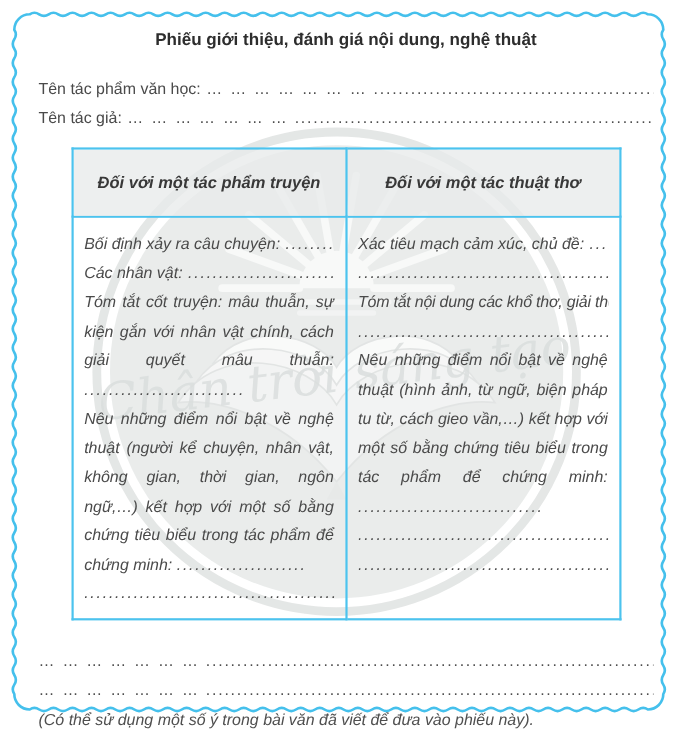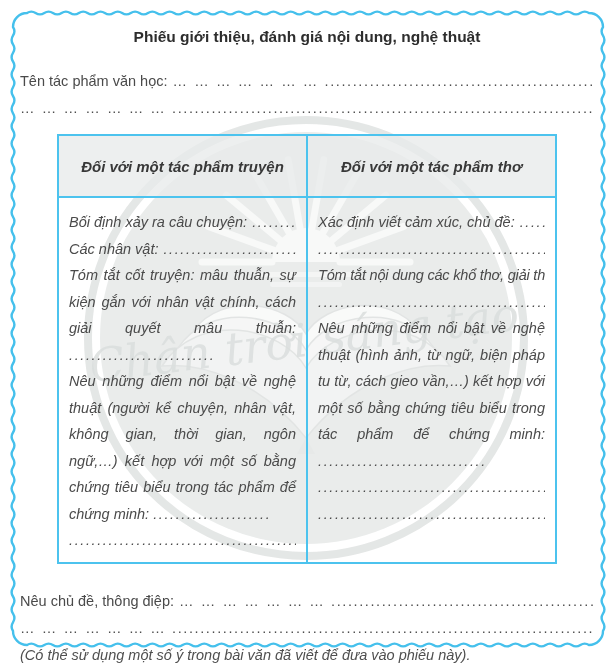--- a/index.html
+++ b/index.html
@@ -7,21 +7,21 @@
   body {
     background:#ffffff;
     font-family:"Liberation Sans", sans-serif;
     position:relative;
     overflow:hidden;
     color:#474747;
   }
   .sheet { position:absolute; inset:0; }
   .wavy-svg { position:absolute; inset:0; z-index:0; }
   .watermark-svg { position:absolute; inset:0; z-index:1; pointer-events:none; }
-  .content { position:absolute; inset:13px 13px 13px 13px; padding:14px 9px 0 7px; z-index:2; }
+  .content { position:absolute; inset:13px 13px 13px 13px; padding:14px 9px 0 22px; z-index:2; }
 
   .title { text-align:center; font-weight:bold; font-size:15.5px; line-height:20px; color:#2d2d2d; position:relative; z-index:2; }
 
   .fieldline { display:flex; align-items:flex-end; font-size:14.5px; line-height:27px; color:#4a4a4a; position:relative; z-index:2; }
   .fieldline .lbl { white-space:nowrap; padding-right:5px; }
   .fill { flex:1; overflow:hidden; white-space:nowrap; }
   .dots { letter-spacing:1.6px; color:#4d4d4d; }
   .f1 { margin-top:21px; }
 
   table { border-collapse:collapse; width:500px; margin:12px auto 0 auto; table-layout:fixed;font-style:italic; }
@@ -78,64 +78,64 @@
 
     <div class="title">
       <span>Phiếu giới thiệu, đánh giá nội dung, nghệ thuật</span><br>
     </div>
 
     <div class="fieldline f1">
       <span class="lbl">Tên tác phẩm văn học:</span>
       <span class="fill dots">… … … … … … … ....................................................................................................</span>
     </div>
     <div class="fieldline">
+      <span class="lbl">Tên tác giả:</span>
       <span class="fill dots">… … … … … … … ....................................................................................................</span>
     </div>
 
     <table>
       <thead>
         <tr>
           <th>Đối với một tác phẩm truyện</th>
-          <th>Đối với một tác phẩm thơ</th>
+          <th>Đối với một tác thuật thơ</th>
         </tr>
       </thead>
       <tbody>
         <tr>
           <td class="cell">
             <div class="fieldline">
               <span class="lbl">Bối định xảy ra câu chuyện:</span>
               <span class="fill dots">........................................................................................................................</span>
             </div>
             <div class="fieldline">
               <span class="lbl">Các nhân vật:</span>
               <span class="fill dots">........................................................................................................................</span>
             </div>
             <p><span>Tóm tắt cốt truyện: mâu thuẫn, sự kiện gắn với nhân vật chính, cách giải quyết mâu thuẫn: </span><span class="dots">..........................</span></p>
             <p><span>Nêu những điểm nổi bật về nghệ thuật (người kể chuyện, nhân vật, không gian, thời gian, ngôn ngữ,…) kết hợp với một số bằng chứng tiêu biểu trong tác phẩm để chứng minh: </span><span class="dots">.....................</span></p>
             <p class="dotline dots">........................................................................................................................</p>
           </td>
           <td class="cell">
             <div class="fieldline">
-              <span class="lbl">Xác định viết cảm xúc, chủ đề:</span>
+              <span class="lbl">Xác tiêu mạch cảm xúc, chủ đề:</span>
               <span class="fill dots">........................................................................................................................</span>
             </div>
             <p class="dotline dots">........................................................................................................................</p>
             <p class="oneline">Tóm tắt nội dung các khổ thơ, giải thơ:</p>
             <p class="dotline dots">........................................................................................................................</p>
             <p><span>Nêu những điểm nổi bật về nghệ thuật (hình ảnh, từ ngữ, biện pháp tu từ, cách gieo vần,…) kết hợp với một số bằng chứng tiêu biểu trong tác phẩm để chứng minh: </span><span class="dots">..............................</span></p>
             <p class="dotline dots">........................................................................................................................</p>
             <p class="dotline dots">........................................................................................................................</p>
           </td>
         </tr>
       </tbody>
     </table>
 
     <div class="footer">
       <div class="fieldline">
-        <span class="lbl">Nêu chủ đề, thông điệp:</span>
         <span class="fill dots">… … … … … … … ....................................................................................................</span>
       </div>
       <div class="fieldline">
         <span class="fill dots">… … … … … … … ....................................................................................................</span>
       </div>
       <div class="note">(Có thể sử dụng một số ý trong bài văn đã viết để đưa vào phiếu này).</div>
     </div>
 
   </div>
 </div>

